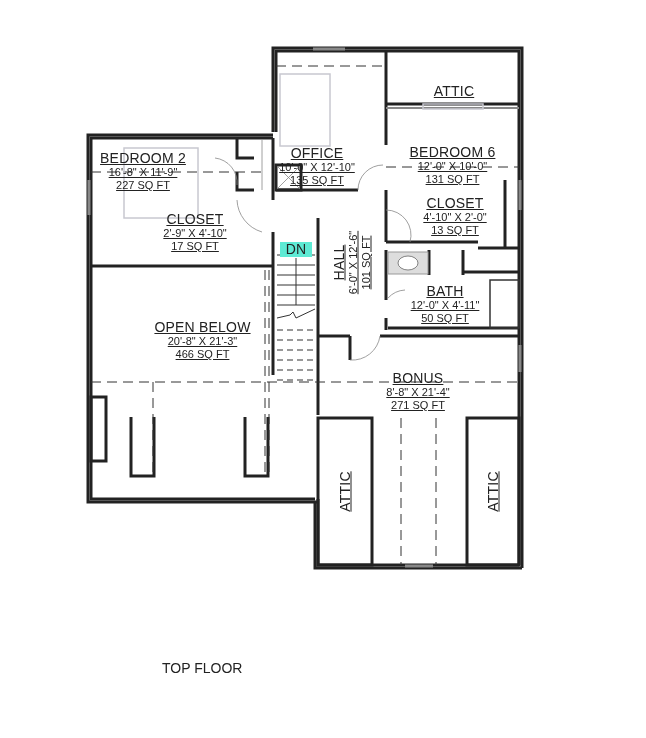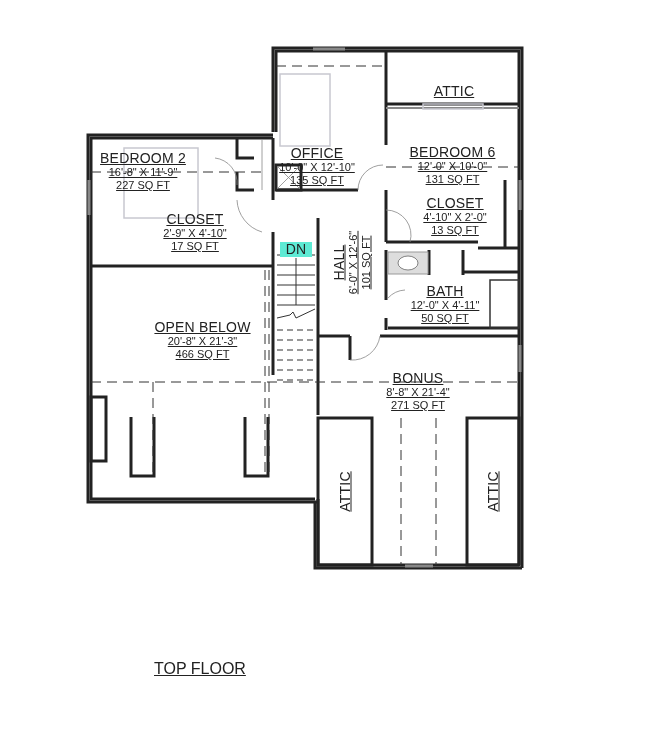--- a/index.html
+++ b/index.html
@@ -2,21 +2,21 @@
 <html><head>
 <meta charset="utf-8">
 <style>
   html, body { margin:0; padding:0; background:#ffffff; }
   body { width:646px; height:738px; position:relative; overflow:hidden; font-family:"Liberation Sans", sans-serif; color:#222; }
   #plan { position:absolute; left:0; top:0; width:646px; height:738px; }
   .lbl { position:absolute; text-align:center; white-space:nowrap; color:#222; }
   .lbl .name { font-size:14px; text-decoration:underline; letter-spacing:0.2px; display:block; line-height:15px; }
   .lbl .dim, .lbl .area { font-size:11px; text-decoration:underline; display:block; line-height:13px; }
   .vert { transform:rotate(-90deg); transform-origin:center center; }
-  .caption { position:absolute; left:154px; top:660px; font-size:16px; text-decoration:underline; color:#222; }
+  .caption { position:absolute; left:162px; top:660px; font-size:14px; color:#222; }
 </style>
 </head>
 <body>
 
 <svg id="plan" viewBox="0 0 646 738" xmlns="http://www.w3.org/2000/svg">
   <g fill="none" stroke="#222" stroke-width="3">
 
     <g>
 
       <polyline points="273,132 273,48 522,48 522,568"></polyline>

